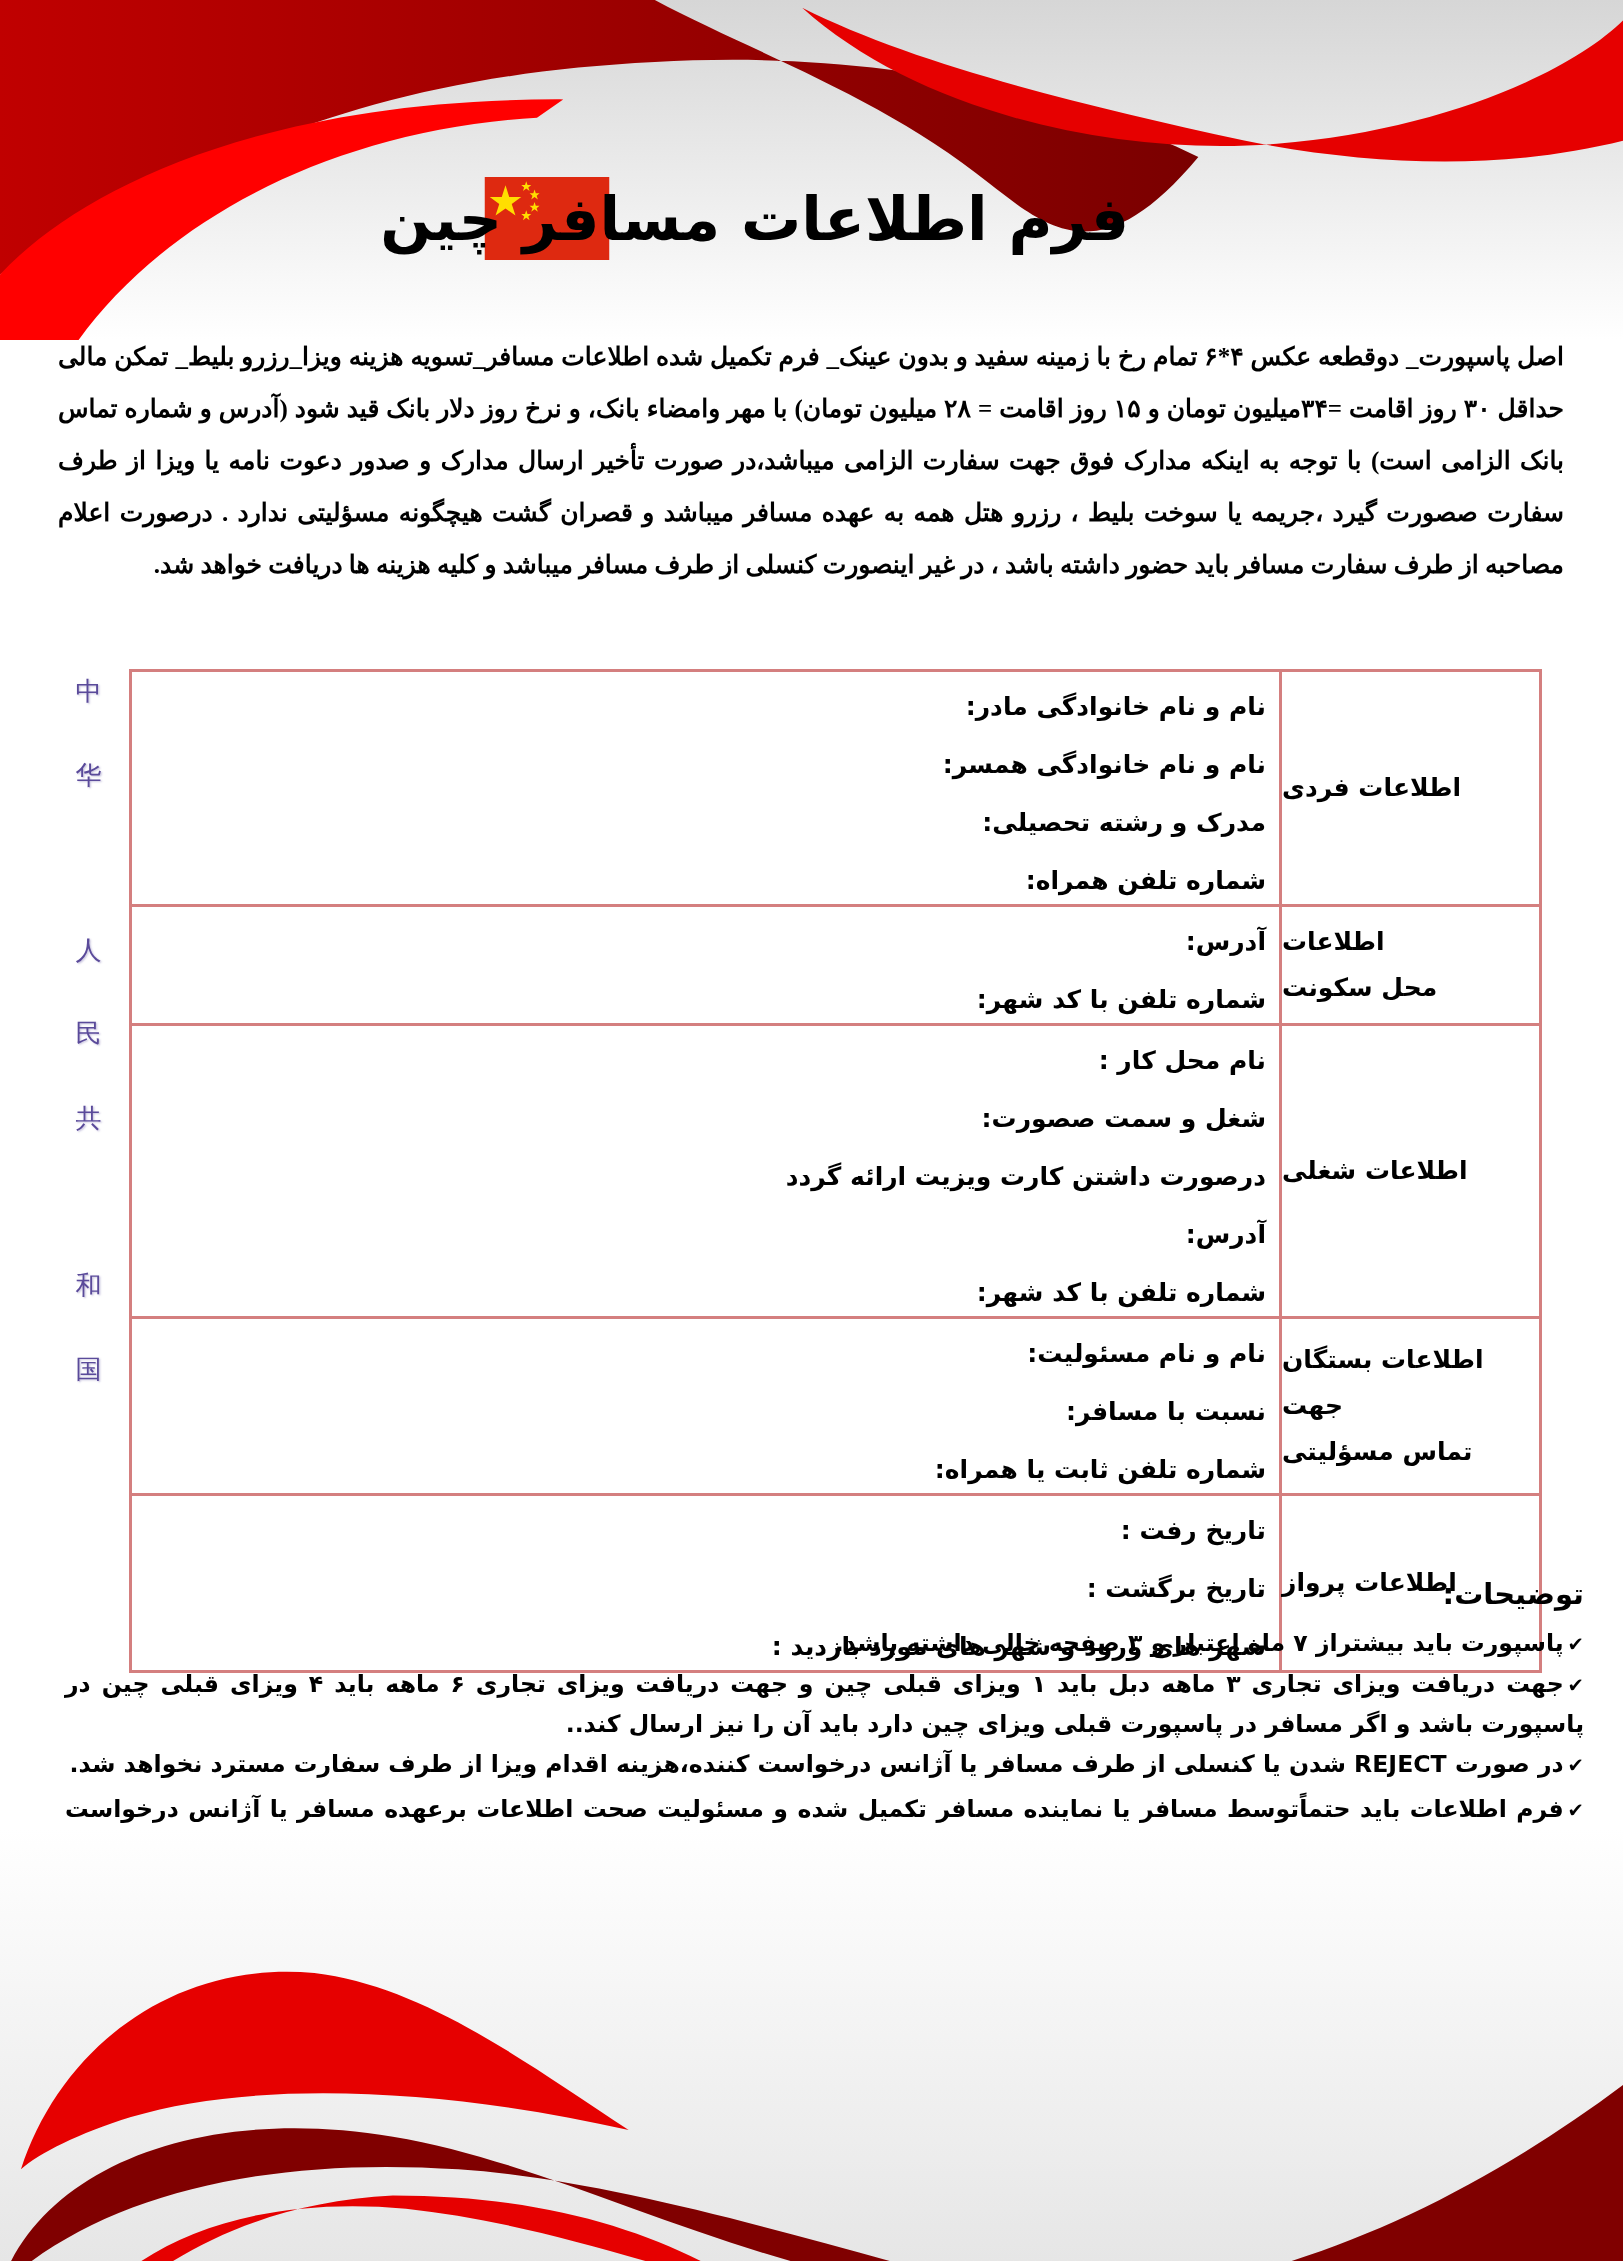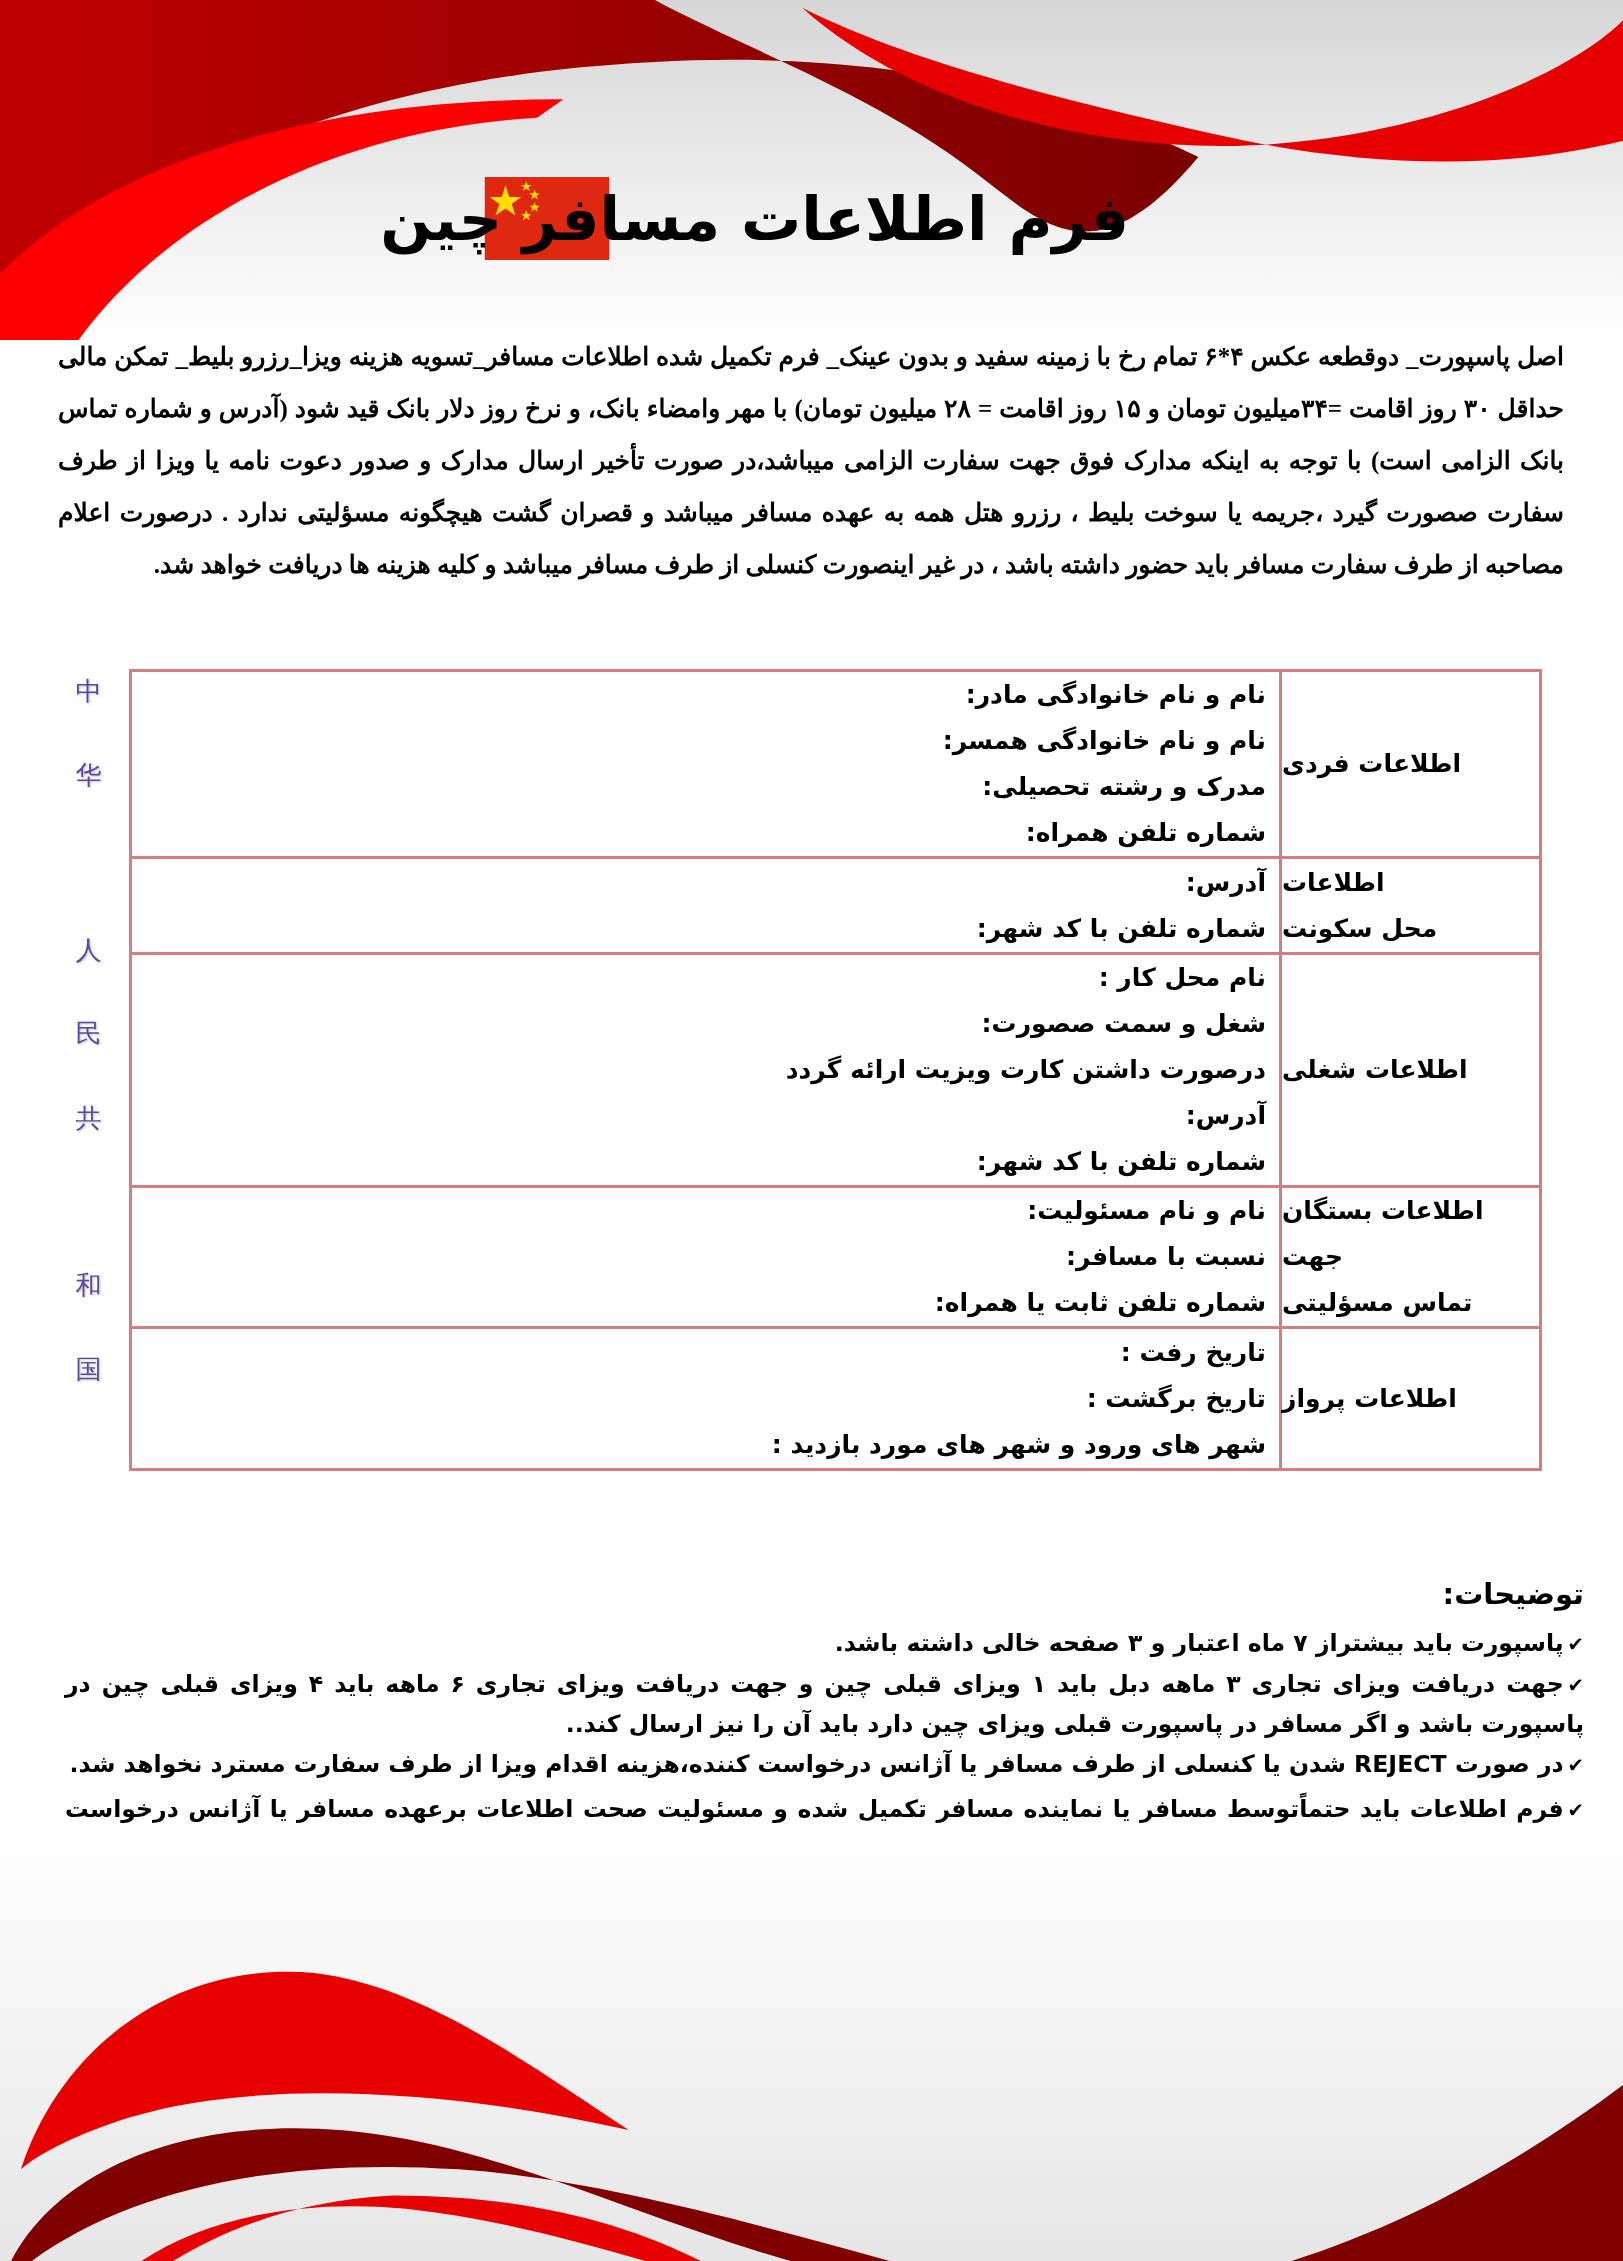--- a/index.html
+++ b/index.html
@@ -43,21 +43,21 @@
     border: 3.3px solid #d47f7f; vertical-align: middle; padding: 0;
   }
   td.cat {
     width: 257px; text-align: left;
     font-size: 25px; font-weight: bold; line-height: 46px;
   }
   td.fields {
     text-align: right; padding-right: 13px !important;
     font-size: 25px; font-weight: bold; line-height: 46px;
   }
-  td.fields div { white-space: nowrap; }
+  td.fields div { white-space: nowrap; margin-top: 12px; }
 
   .notes {
     position: absolute; left: 65px; top: 1565px; width: 1519px;
     direction: rtl; text-align: right;
     font-size: 23.6px; font-weight: bold; line-height: 38px;
   }
   .notes .notes-title { font-size: 29px; line-height: 59px; }
   .notes .note { margin-bottom: 1.3px; text-align: justify; text-align-last: right; }
   .notes .check { font-size: 19.6px; margin-left: 3.9px; }
 

